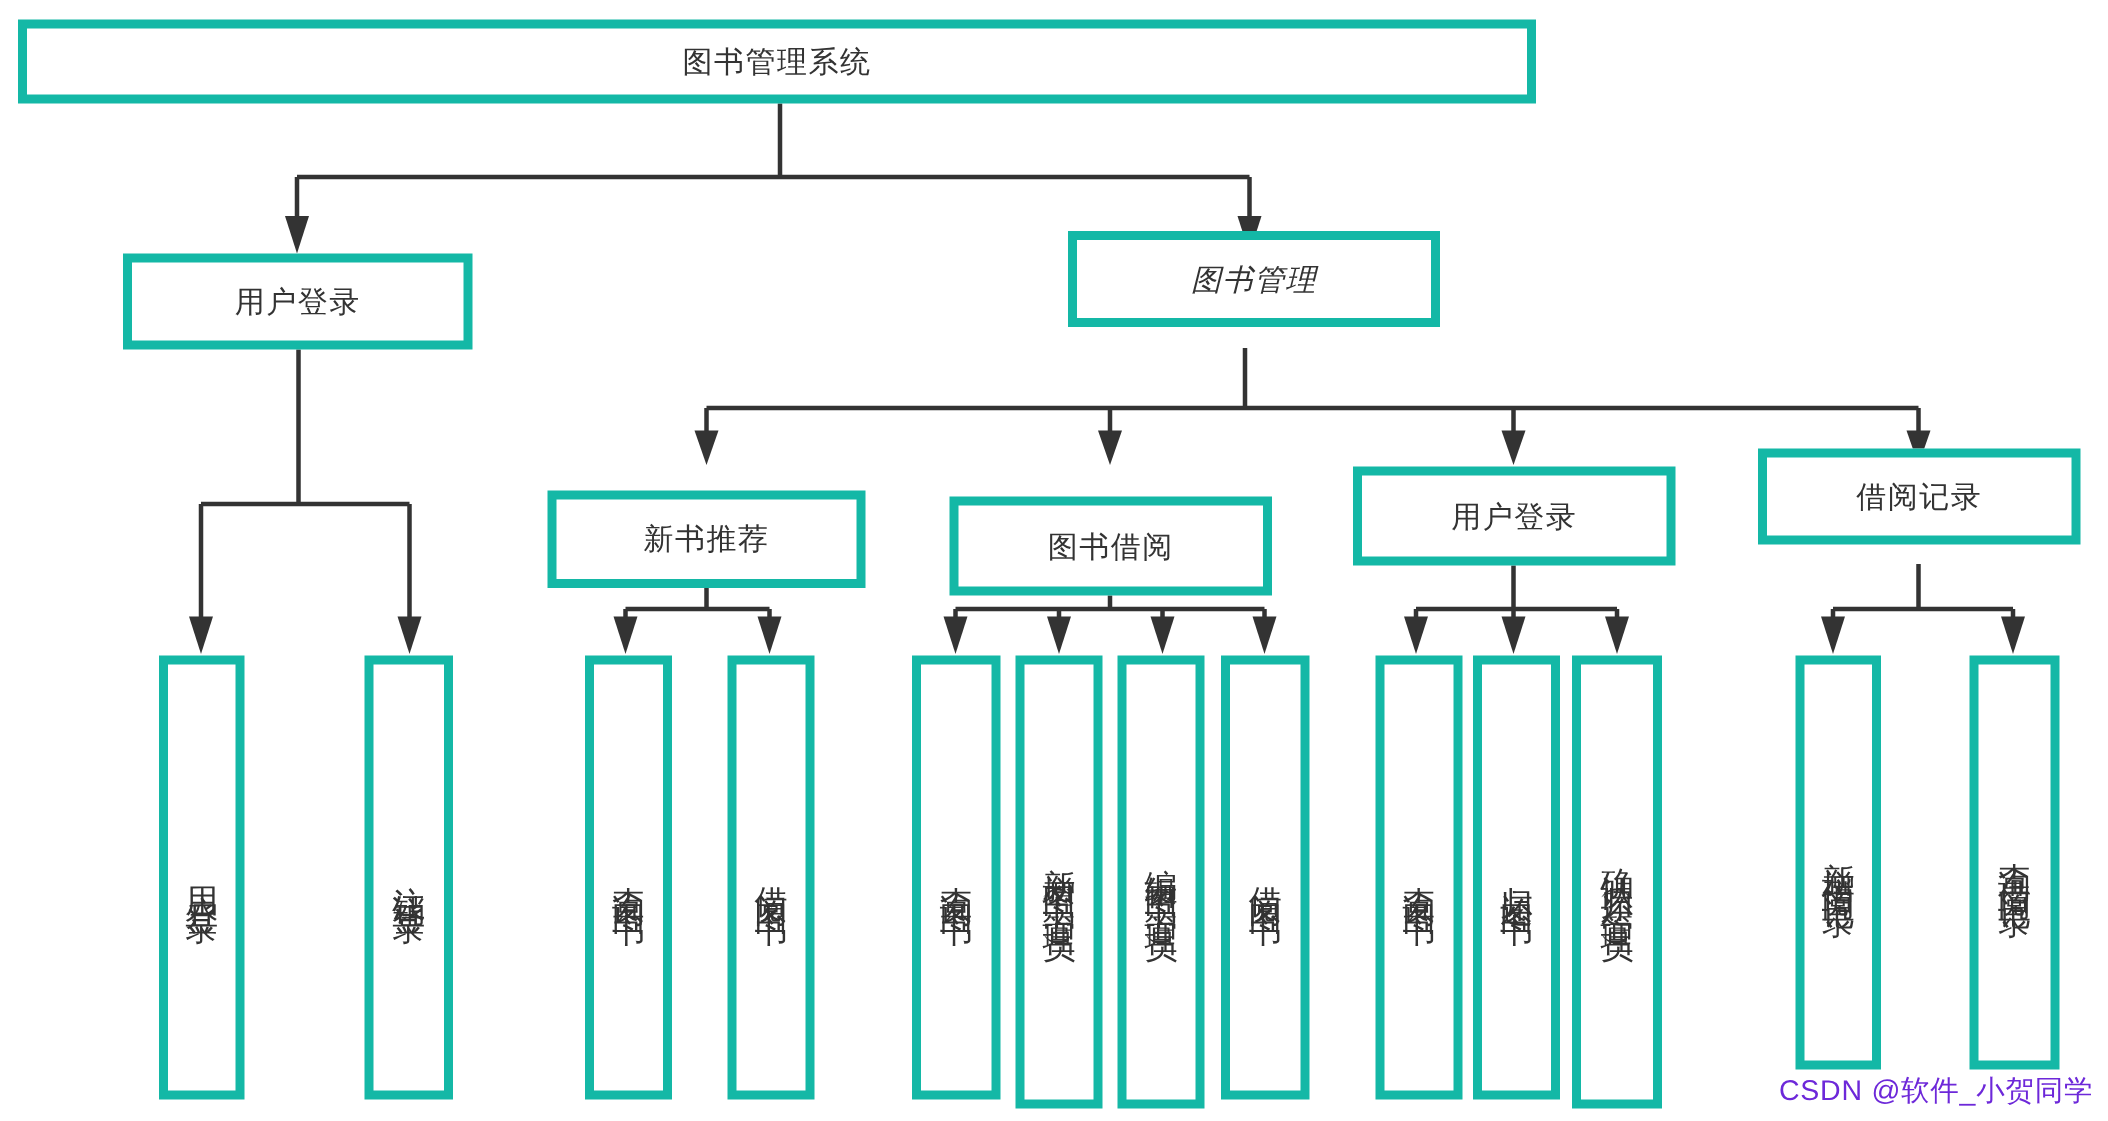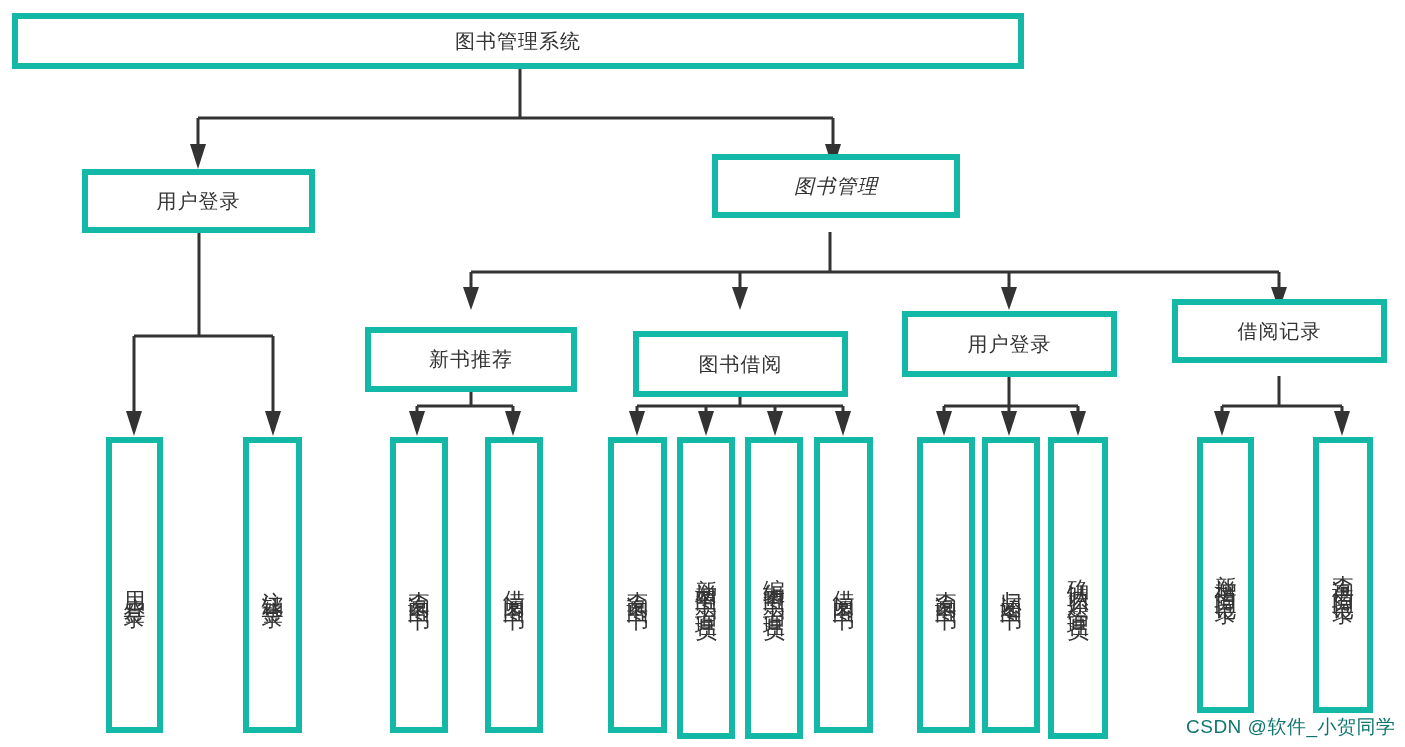--- a/index.html
+++ b/index.html
@@ -53,21 +53,21 @@
     line-height: 1;
     letter-spacing: 6px;
     white-space: nowrap;
   }
   .watermark {
     position: absolute;
     left: 1186px;
     top: 714px;
     font-size: 19px;
     letter-spacing: 0.5px;
-    color: #0f766e;
+    color: #6d28d9;
     white-space: nowrap;
   }
 </style>
 </head>
 <body>
 
 <div class="canvas">
 
   <svg class="connectors" viewBox="0 0 1405 747" xmlns="http://www.w3.org/2000/svg">
     <g>

